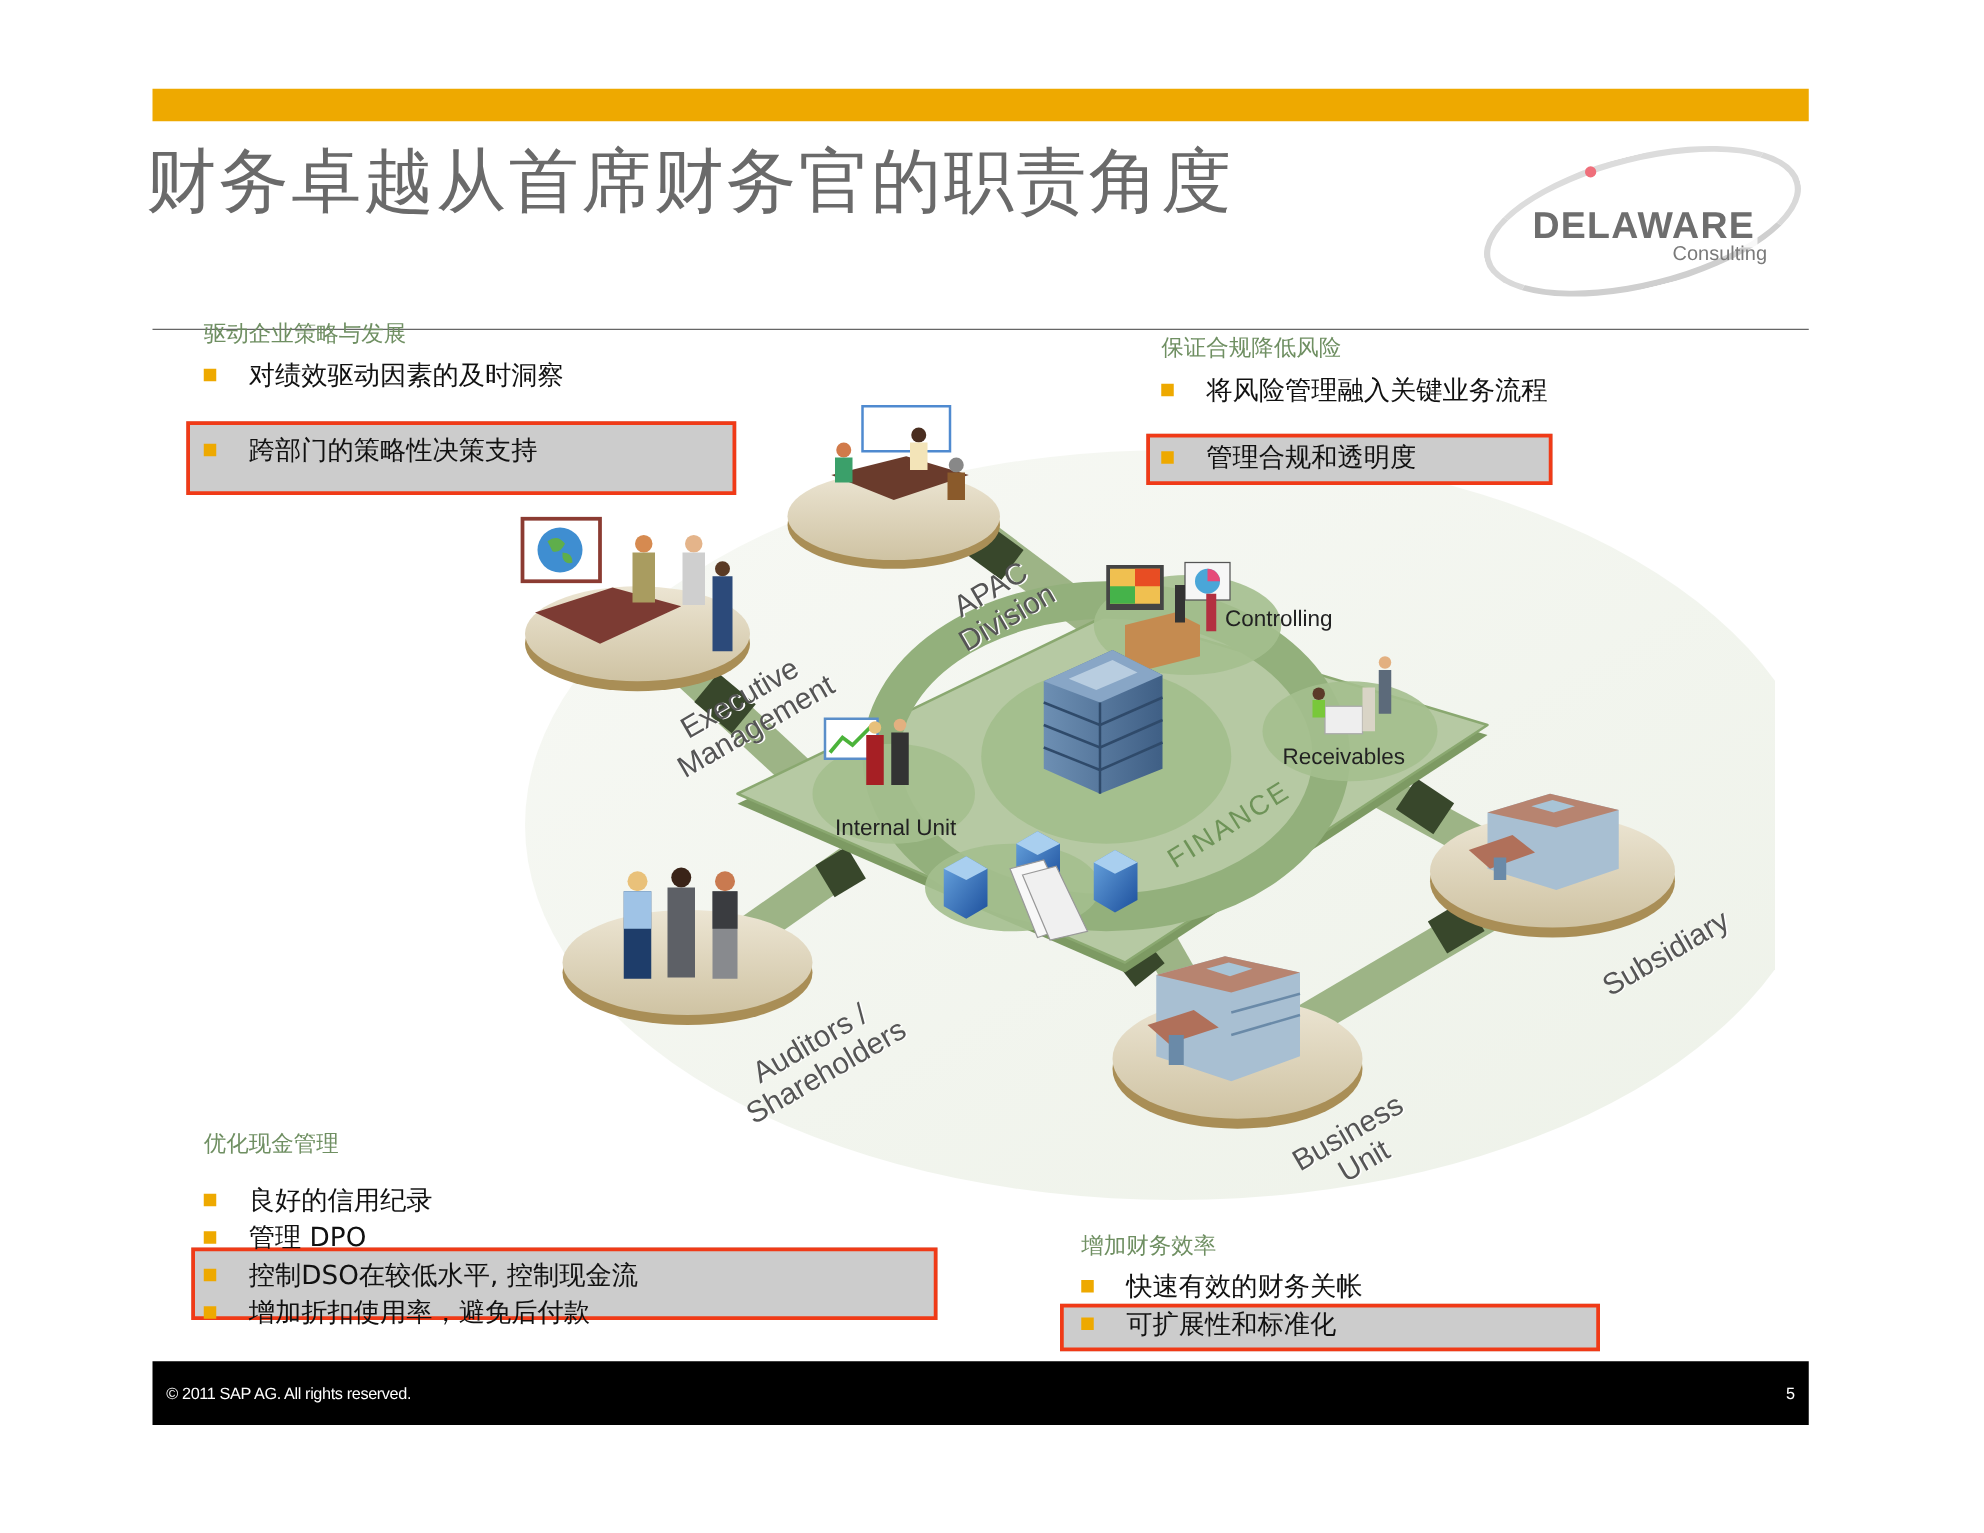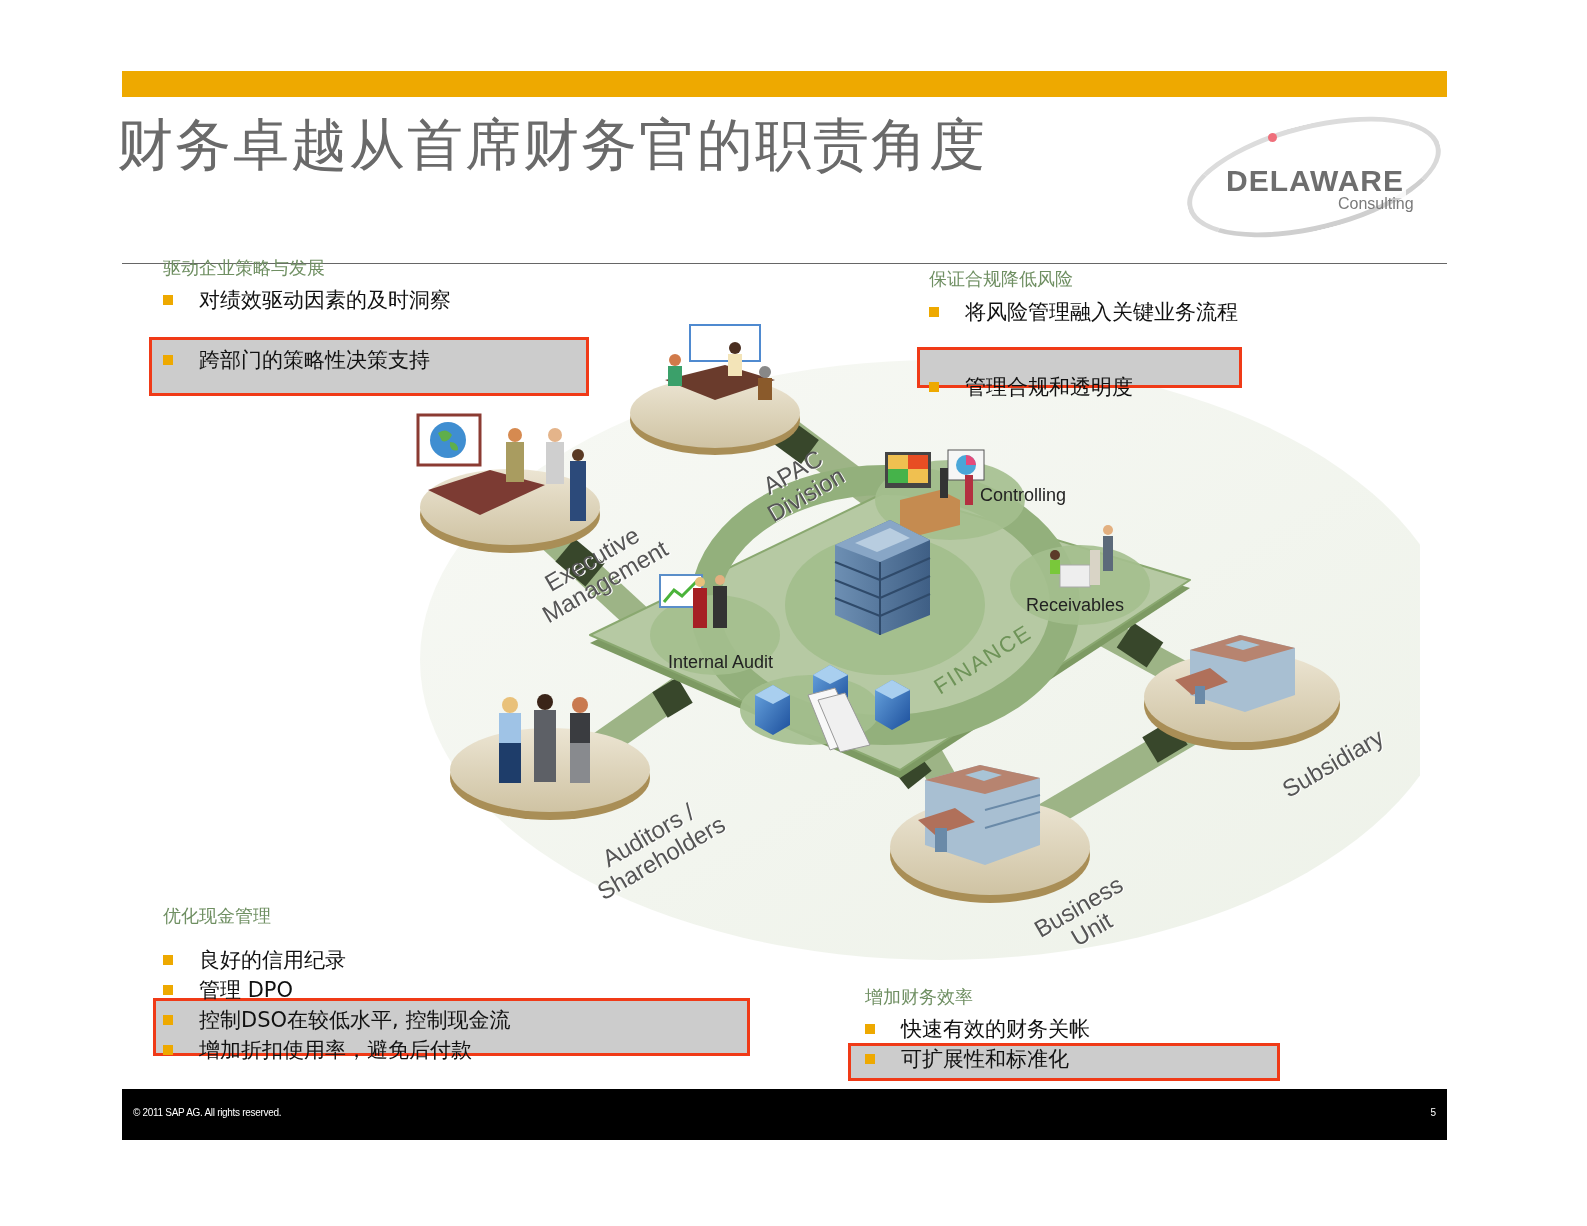--- a/index.html
+++ b/index.html
@@ -17,21 +17,21 @@
   .logo-sub { position:absolute; left:158px; top:75px; font-family:"Liberation Sans", sans-serif; font-size:16px; color:#7a7a7a; }
   .rule { position:absolute; left:122px; top:263px; width:1325px; height:1px; background:#666; }
 
   .section { position:absolute; }
   .sec-title { font-size:18px; color:#6f8f62; white-space:nowrap; line-height:30px; background:transparent; }
   .bullet-row { position:relative; display:flex; align-items:center; height:30px; font-size:21px; color:#111; white-space:nowrap; }
   .bullet { width:10px; height:10px; background:#EEA900; margin-right:26px; flex:none; }
   .hl { position:absolute; background:#cccccc; border:3px solid #f03a17; box-sizing:border-box; }
 
   .footer { position:absolute; left:122px; top:1089px; width:1325px; height:51px; background:#000; color:#fff;
-            font-family:"Liberation Sans", sans-serif; font-size:10px; }
+            font-family:"Liberation Sans", sans-serif; font-size:13px; }
   .footer .copy { position:absolute; left:11px; top:18px; letter-spacing:-0.3px; }
   .footer .page { position:absolute; right:11px; top:18px; }
 
   .diagram { position:absolute; left:380px; top:300px; width:1040px; height:660px; }
   .dlabel { position:absolute; font-family:"Liberation Sans", sans-serif; color:#222; font-size:18px; white-space:nowrap; }
   .rotlabel { position:absolute; font-family:"Liberation Sans", sans-serif; color:#555; font-size:24px; line-height:26px;
               transform:rotate(-30deg); transform-origin:left top; white-space:pre; text-align:center;
               text-shadow: 1px 1px 0 #fff; }
 </style>
 </head>
@@ -221,21 +221,21 @@
           <line x1="605" y1="510" x2="660" y2="495"></line>
           <line x1="605" y1="528" x2="660" y2="512"></line>
         </g>
     </g>
 
     <text x="560" y="395" transform="rotate(-32 560 395)" font-family="Liberation Sans, sans-serif" font-size="22" fill="#6e9358" letter-spacing="2">FINANCE</text>
   </svg>
 
   <div class="dlabel" style="left:600px; top:185px;">Controlling</div>
   <div class="dlabel" style="left:646px; top:295px;text-align:right;">Receivables</div>
-  <div class="dlabel" style="left:288px; top:352px;">Internal Audit</div>
+  <div class="dlabel" style="left:288px; top:352px;">Internal Unit</div>
 
   <div class="rotlabel" style="left:370px; top:182px;">APAC
 Division</div>
   <div class="rotlabel" style="left:145px; top:283px;">Executive
 Management</div>
   <div class="rotlabel" style="left:200px; top:560px;">Auditors /
 Shareholders</div>
   <div class="rotlabel" style="left:650px; top:620px;">Business
 Unit</div>
   <div class="rotlabel" style="left:898px; top:480px;">Subsidiary</div>
@@ -254,21 +254,21 @@
   </div>
 </div>
 
 <div class="hl" style="left:917px; top:347px; width:325px; height:41px;"></div>
 <div class="section" style="left:929px; top:264px;">
   <div class="sec-title">保证合规降低风险</div>
   <div class="bullet-row" style="margin-top:3px;">
     <span class="bullet"></span>
     <span>将风险管理融入关键业务流程</span>
   </div>
-  <div class="bullet-row" style="margin-top:45px;">
+  <div class="bullet-row" style="margin-top:24px;">
     <span class="bullet"></span>
     <span>管理合规和透明度</span>
   </div>
 </div>
 
 <div class="hl" style="left:153px; top:998px; width:597px; height:58px;"></div>
 <div class="section" style="left:163px; top:901px;">
   <div class="sec-title">优化现金管理</div>
   <div class="bullet-row" style="margin-top:14px;">
     <span class="bullet"></span>

